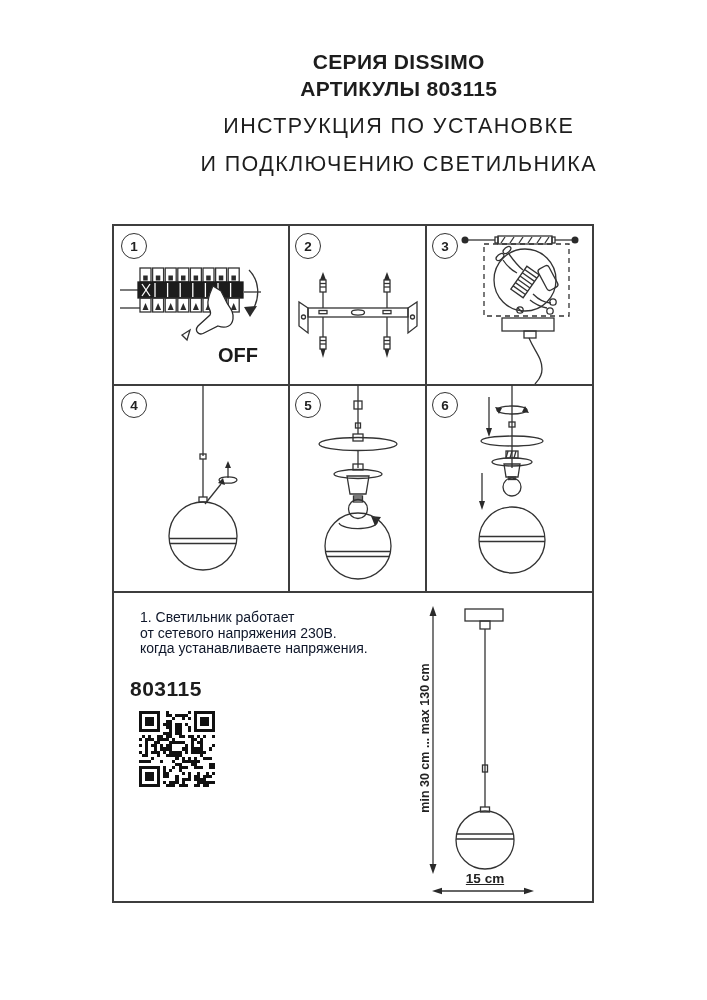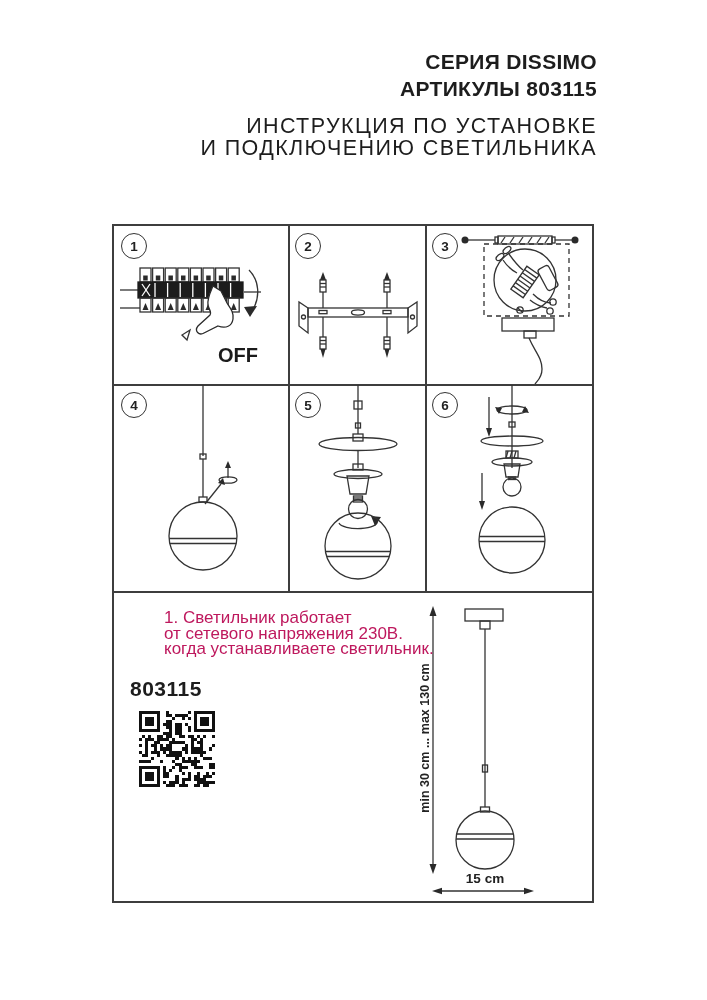--- a/index.html
+++ b/index.html
@@ -2,21 +2,21 @@
 <html><head>
 <meta charset="utf-8">
 <style>
   html,body{margin:0;padding:0;background:#e8e8e8;}
   .page{
     position:relative;width:707px;height:1000px;background:#ffffff;
     font-family:"Liberation Sans","DejaVu Sans",sans-serif;color:#1d1d1d;
     margin:0 auto;overflow:hidden;
   }
   
-  .header{position:absolute;right:110px;top:48px;text-align:right;}
+  .header{position:absolute;right:110px;top:48px;text-align:center;}
   .hdr-small{font-size:21px;font-weight:bold;line-height:27px;letter-spacing:.3px;}
   .hdr-big{margin-top:13px;font-size:21.5px;font-weight:normal;line-height:22px;letter-spacing:1.4px;}
   
   .frame{position:absolute;left:112px;top:224px;width:482px;height:679px;
          border:2px solid #3e3e3e;box-sizing:border-box;}
   .gridline{position:absolute;background:#3e3e3e;}
   .cell{position:absolute;box-sizing:border-box;}
   .step-num{
     position:absolute;left:7px;top:7px;width:24px;height:24px;border:1.7px solid #333;
     border-radius:50%;font-size:13.5px;font-weight:bold;color:#222;
@@ -24,39 +24,39 @@
   }
   .diag{position:absolute;left:0;top:0;}
   .diag line,.diag rect,.diag circle,.diag ellipse,.diag path,.diag polyline{
     stroke:#333;fill:none;stroke-width:1.3;}
   .diag .fill{fill:#2a2a2a;stroke:none;}
   .diag .dark{fill:#1c1c1c;stroke:#1c1c1c;}
   .diag .white{stroke:#fff;fill:none;}
   .diag .skin{fill:#fff;stroke:#2b2b2b;}
   .diag text{fill:#1b1b1b;stroke:none;font-family:"Liberation Sans","DejaVu Sans",sans-serif;}
   
-  .notes{position:absolute;left:26px;top:17px;font-size:17px;line-height:15.5px;color:#be185d;margin-left:24px;}
+  .notes{position:absolute;left:26px;top:17px;font-size:14px;line-height:15.5px;color:#0f172a;}
   .article{position:absolute;left:16px;top:84px;font-size:21px;font-weight:bold;letter-spacing:.5px;}
   .qr{position:absolute;left:25px;top:118px;width:76px;height:76px;}
   .vdim-label{
     position:absolute;left:201px;top:138px;width:220px;text-align:center;
     font-size:12.5px;font-weight:bold;transform:rotate(-90deg);white-space:nowrap;color:#222;}
   .hdim-label{position:absolute;left:337px;top:278px;width:68px;text-align:center;
-    font-size:13.5px;font-weight:bold;color:#222;}
+    font-size:13.5px;font-weight:bold;color:#222;text-decoration:underline;}
 </style>
 </head>
 <body>
 
 <div class="page">
 
   <div class="header">
     <div class="hdr-small">СЕРИЯ DISSIMO</div>
     <div class="hdr-small">АРТИКУЛЫ 803115</div>
     <div class="hdr-big">ИНСТРУКЦИЯ ПО УСТАНОВКЕ</div>
-    <div class="hdr-big" style="margin-top:0;">И ПОДКЛЮЧЕНИЮ СВЕТИЛЬНИКА</div>
+    <div class="hdr-big" style="margin-top:16px;">И ПОДКЛЮЧЕНИЮ СВЕТИЛЬНИКА</div>
   </div>
 
   <div class="frame">
 
     <div class="gridline" style="left:174px;top:0;width:1.6px;height:365px;"></div>
     <div class="gridline" style="left:311px;top:0;width:1.6px;height:365px;"></div>
     <div class="gridline" style="left:0;top:158px;width:478px;height:1.6px;"></div>
     <div class="gridline" style="left:0;top:365px;width:478px;height:1.6px;"></div>
 
     <div class="cell" style="left:0;top:0;width:174px;height:158px;">
@@ -322,21 +322,21 @@
         <g>
           <line x1="327" y1="298" x2="411" y2="298" stroke-width="1.3"></line>
           <polygon class="fill" points="318,298 328,294.8 328,301.2"></polygon>
           <polygon class="fill" points="420,298 410,294.8 410,301.2"></polygon>
         </g>
       </svg>
 
       <div class="notes">
         <div>1. Светильник работает</div>
         <div>от сетевого напряжения 230В.</div>
-        <div>когда устанавливаете светильник.</div>
+        <div>когда устанавливаете напряжения.</div>
       </div>
 
       <div class="article">803115</div>
 
       <svg id="qr" class="qr" viewBox="0 0 25 25" shape-rendering="crispEdges">
           <path d="M9 0h1v1h-1zM16 0h1v1h-1zM9 1h1v1h-1zM10 1h1v1h-1zM12 1h1v1h-1zM13 1h1v1h-1zM14 1h1v1h-1zM15 1h1v1h-1zM11 2h1v1h-1zM14 2h1v1h-1zM16 2h1v1h-1zM9 3h1v1h-1zM10 3h1v1h-1zM8 4h1v1h-1zM9 4h1v1h-1zM10 4h1v1h-1zM12 4h1v1h-1zM13 4h1v1h-1zM15 4h1v1h-1zM9 5h1v1h-1zM10 5h1v1h-1zM12 5h1v1h-1zM13 5h1v1h-1zM16 5h1v1h-1zM10 6h1v1h-1zM12 6h1v1h-1zM13 6h1v1h-1zM16 6h1v1h-1zM8 7h1v1h-1zM9 7h1v1h-1zM10 7h1v1h-1zM12 7h1v1h-1zM13 7h1v1h-1zM1 8h1v1h-1zM3 8h1v1h-1zM6 8h1v1h-1zM7 8h1v1h-1zM9 8h1v1h-1zM10 8h1v1h-1zM13 8h1v1h-1zM14 8h1v1h-1zM16 8h1v1h-1zM17 8h1v1h-1zM19 8h1v1h-1zM21 8h1v1h-1zM24 8h1v1h-1zM0 9h1v1h-1zM2 9h1v1h-1zM3 9h1v1h-1zM4 9h1v1h-1zM6 9h1v1h-1zM7 9h1v1h-1zM8 9h1v1h-1zM9 9h1v1h-1zM11 9h1v1h-1zM17 9h1v1h-1zM18 9h1v1h-1zM20 9h1v1h-1zM2 10h1v1h-1zM5 10h1v1h-1zM6 10h1v1h-1zM10 10h1v1h-1zM11 10h1v1h-1zM12 10h1v1h-1zM13 10h1v1h-1zM14 10h1v1h-1zM17 10h1v1h-1zM19 10h1v1h-1zM20 10h1v1h-1zM0 11h1v1h-1zM2 11h1v1h-1zM4 11h1v1h-1zM5 11h1v1h-1zM7 11h1v1h-1zM9 11h1v1h-1zM10 11h1v1h-1zM15 11h1v1h-1zM17 11h1v1h-1zM20 11h1v1h-1zM24 11h1v1h-1zM2 12h1v1h-1zM5 12h1v1h-1zM7 12h1v1h-1zM8 12h1v1h-1zM9 12h1v1h-1zM10 12h1v1h-1zM14 12h1v1h-1zM15 12h1v1h-1zM17 12h1v1h-1zM18 12h1v1h-1zM19 12h1v1h-1zM20 12h1v1h-1zM23 12h1v1h-1zM0 13h1v1h-1zM2 13h1v1h-1zM4 13h1v1h-1zM5 13h1v1h-1zM6 13h1v1h-1zM8 13h1v1h-1zM10 13h1v1h-1zM11 13h1v1h-1zM12 13h1v1h-1zM13 13h1v1h-1zM15 13h1v1h-1zM17 13h1v1h-1zM18 13h1v1h-1zM19 13h1v1h-1zM20 13h1v1h-1zM21 13h1v1h-1zM1 14h1v1h-1zM2 14h1v1h-1zM6 14h1v1h-1zM9 14h1v1h-1zM10 14h1v1h-1zM11 14h1v1h-1zM12 14h1v1h-1zM13 14h1v1h-1zM20 14h1v1h-1zM4 15h1v1h-1zM12 15h1v1h-1zM14 15h1v1h-1zM16 15h1v1h-1zM18 15h1v1h-1zM21 15h1v1h-1zM22 15h1v1h-1zM23 15h1v1h-1zM0 16h1v1h-1zM1 16h1v1h-1zM2 16h1v1h-1zM3 16h1v1h-1zM7 16h1v1h-1zM11 16h1v1h-1zM14 16h1v1h-1zM15 16h1v1h-1zM16 16h1v1h-1zM17 16h1v1h-1zM18 16h1v1h-1zM19 16h1v1h-1zM12 17h1v1h-1zM13 17h1v1h-1zM17 17h1v1h-1zM18 17h1v1h-1zM23 17h1v1h-1zM24 17h1v1h-1zM8 18h1v1h-1zM11 18h1v1h-1zM13 18h1v1h-1zM14 18h1v1h-1zM15 18h1v1h-1zM18 18h1v1h-1zM19 18h1v1h-1zM20 18h1v1h-1zM23 18h1v1h-1zM24 18h1v1h-1zM8 19h1v1h-1zM10 19h1v1h-1zM13 19h1v1h-1zM8 20h1v1h-1zM9 20h1v1h-1zM14 20h1v1h-1zM16 20h1v1h-1zM19 20h1v1h-1zM22 20h1v1h-1zM24 20h1v1h-1zM8 21h1v1h-1zM9 21h1v1h-1zM12 21h1v1h-1zM16 21h1v1h-1zM18 21h1v1h-1zM19 21h1v1h-1zM21 21h1v1h-1zM22 21h1v1h-1zM23 21h1v1h-1zM12 22h1v1h-1zM14 22h1v1h-1zM15 22h1v1h-1zM16 22h1v1h-1zM18 22h1v1h-1zM19 22h1v1h-1zM20 22h1v1h-1zM21 22h1v1h-1zM8 23h1v1h-1zM10 23h1v1h-1zM11 23h1v1h-1zM12 23h1v1h-1zM14 23h1v1h-1zM19 23h1v1h-1zM20 23h1v1h-1zM21 23h1v1h-1zM22 23h1v1h-1zM23 23h1v1h-1zM24 23h1v1h-1zM9 24h1v1h-1zM10 24h1v1h-1zM11 24h1v1h-1zM13 24h1v1h-1zM14 24h1v1h-1zM15 24h1v1h-1zM18 24h1v1h-1zM19 24h1v1h-1zM21 24h1v1h-1zM22 24h1v1h-1zM0 0h7v7h-7z M1 1h5v5h-5z M2 2h3v3h-3zM18 0h7v7h-7z M19 1h5v5h-5z M20 2h3v3h-3zM0 18h7v7h-7z M1 19h5v5h-5z M2 20h3v3h-3z" fill="#111" fill-rule="evenodd" stroke="none"></path>
         </svg>
 
       <div class="vdim-label">min 30 cm ... max 130 cm</div>
       <div class="hdim-label">15 cm</div>

